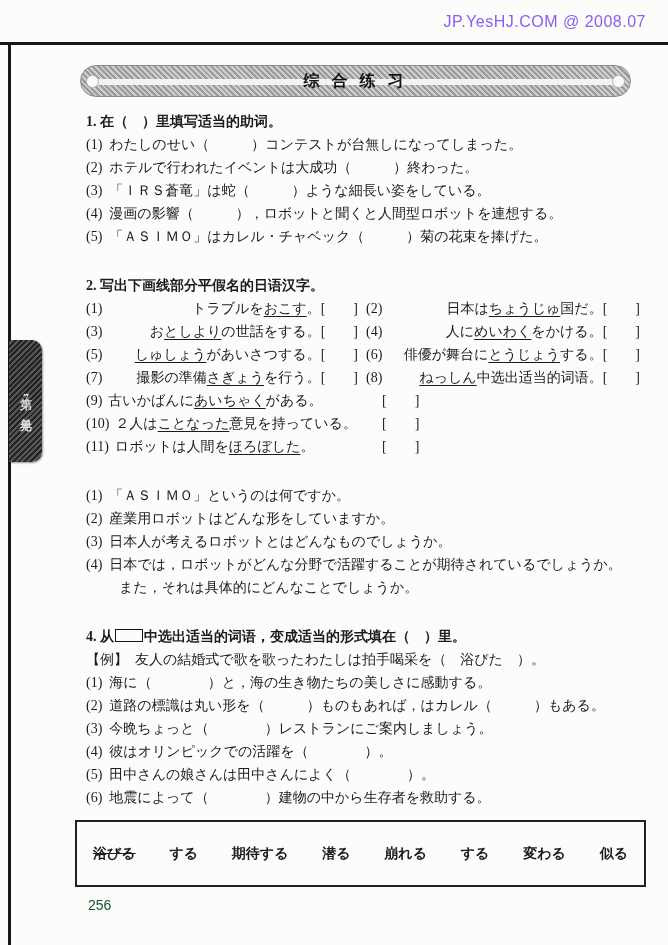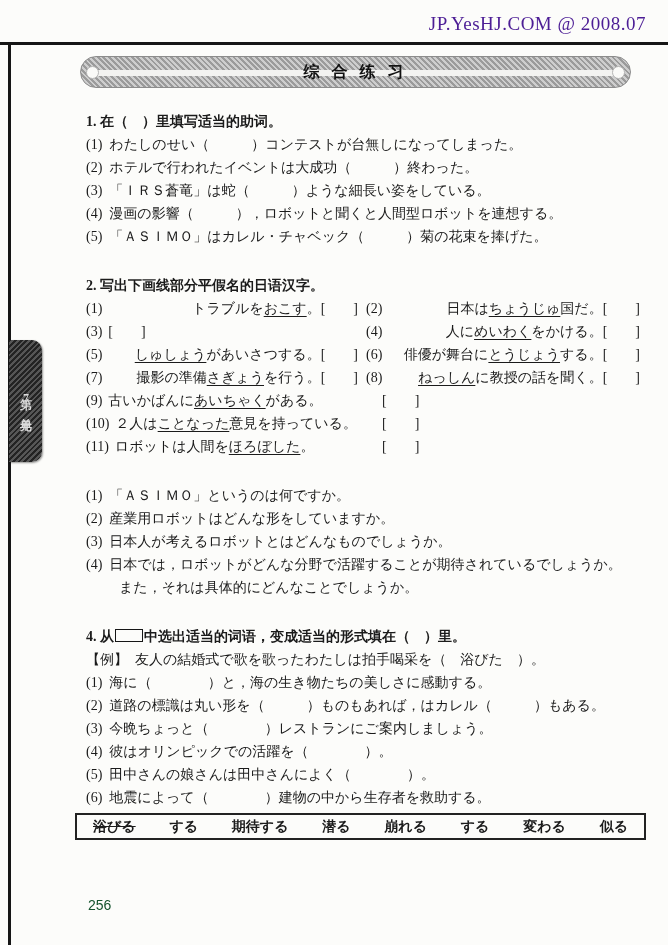--- a/index.html
+++ b/index.html
@@ -7,40 +7,40 @@
   body {
     position:relative;
     width:668px; height:945px;
     background:#fcfcfa;
     font-family:"Liberation Serif","DejaVu Serif",serif;
     color:#1b1b1b;
     overflow:hidden;
   }
   .watermark {
     position:absolute; top:13px; right:22px;
-    font-family:Liberation Serif, serif;
-    font-size:19px; color:#4c1d95; letter-spacing:.5px;
+    font-family:Liberation Sans, sans-serif;
+    font-size:16px; color:#8b5cf6; letter-spacing:.5px;
   }
   .top-rule { position:absolute; top:42px; left:0; width:668px; height:3px; background:#161616; }
   .left-rule { position:absolute; top:42px; left:8px; width:3px; height:903px; background:#161616; }
 
   .unit-tab {
     position:absolute; left:9px; top:340px; width:33px; height:122px;
     background:repeating-linear-gradient(135deg,#232323 0 2px,#565656 2px 4px);
     border-radius:0 10px 10px 0;
     display:flex; align-items:center; justify-content:center;
     box-shadow:1px 1px 2px rgba(0,0,0,.4);
   }
   .unit-tab span {
     writing-mode:vertical-rl; text-orientation:upright;
     color:#dcdcdc; font-size:12px; letter-spacing:3px; font-weight:bold;
   }
 
   .banner {
-    position:absolute; left:80px; top:56px; width:551px; height:32px;
+    position:absolute; left:80px; top:65px; width:551px; height:32px;
     background:repeating-linear-gradient(45deg,#9b9b9b 0 2px,#cecece 2px 4px);
     border:1px solid #8c8c8c; border-radius:16px;
   }
   .banner .stripe { position:absolute; left:16px; right:16px; top:13px; height:6px; background:#f3f3f1; }
   .banner .cap { position:absolute; width:13px; height:13px; border-radius:50%; background:#fafaf8; border:1px solid #b5b5b5; top:9px; }
   .banner .cap.left { left:5px; }
   .banner .cap.right { right:5px; }
   .banner .title {
     position:absolute; inset:0; display:flex; align-items:center; justify-content:center;
     font-weight:bold; font-size:16px; letter-spacing:4px; color:#111;
@@ -68,23 +68,23 @@
   .single .body { display:flex; width:296px; }
   .single .body .num { margin-right:6px; }
   .bracket { flex:0 0 auto; }
 
   .inline-box {
     display:inline-block; width:28px; height:13px;
     border:1.5px solid #161616; vertical-align:-1px; margin:0 1px;
   }
 
   .word-box {
-    margin-top:4px; margin-left:-11px; margin-right:-6px;
+    margin-top:11px; margin-left:-11px; margin-right:-6px;
     border:2px solid #222;
-    padding:0 16px;
+    padding:20px 16px;
     display:flex; justify-content:space-between; align-items:flex-start;
     font-weight:bold;
   }
   .word-box .word { white-space:nowrap; }
   .word-box .struck { text-decoration:line-through; }
 
   .page-number {
     position:absolute; left:88px; top:897px;
     font-family:"Liberation Sans","DejaVu Sans",sans-serif;
     font-size:14px; color:#14532d;
@@ -145,20 +145,21 @@
         </div>
       <div class="cell cell-r">
           <span class="num">(2)</span>
           <span class="txt"><span>日本は</span><span class="ul">ちょうじゅ</span><span>国だ。</span></span>
           <span class="bracket">[　　]</span>
         </div>
     </div>
     <div class="pair-row">
       <div class="cell cell-l">
           <span class="num">(3)</span>
+          <span class="txt"><span>お</span><span class="ul">としより</span><span>の世話をする。</span></span>
           <span class="bracket">[　　]</span>
         </div>
       <div class="cell cell-r">
           <span class="num">(4)</span>
           <span class="txt"><span>人に</span><span class="ul">めいわく</span><span>をかける。</span></span>
           <span class="bracket">[　　]</span>
         </div>
     </div>
     <div class="pair-row">
       <div class="cell cell-l">
@@ -173,21 +174,21 @@
         </div>
     </div>
     <div class="pair-row">
       <div class="cell cell-l">
           <span class="num">(7)</span>
           <span class="txt"><span>撮影の準備</span><span class="ul">さぎょう</span><span>を行う。</span></span>
           <span class="bracket">[　　]</span>
         </div>
       <div class="cell cell-r">
           <span class="num">(8)</span>
-          <span class="txt"><span></span><span class="ul">ねっしん</span><span>に教授の話を聞く。</span></span>
+          <span class="txt"><span></span><span class="ul">ねっしん</span><span>中选出适当的词语。</span></span>
           <span class="bracket">[　　]</span>
         </div>
     </div>
 
     <div class="single">
         <span class="body">
           <span class="num">(9)</span>
           <span class="txt"><span>古いかばんに</span><span class="ul">あいちゃく</span><span>がある。</span></span>
         </span>
         <span class="bracket">[　　]</span>

